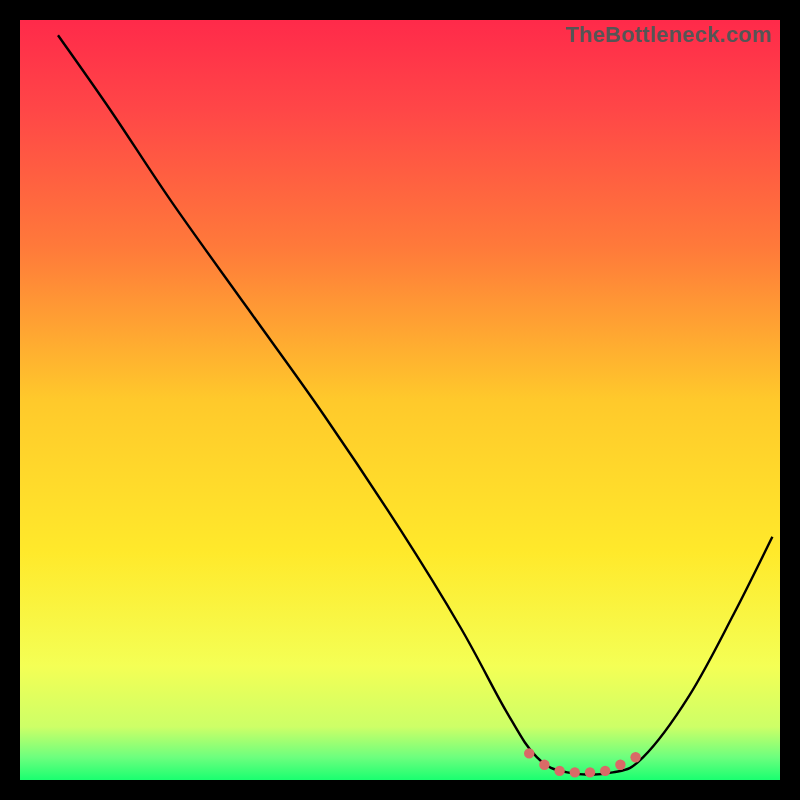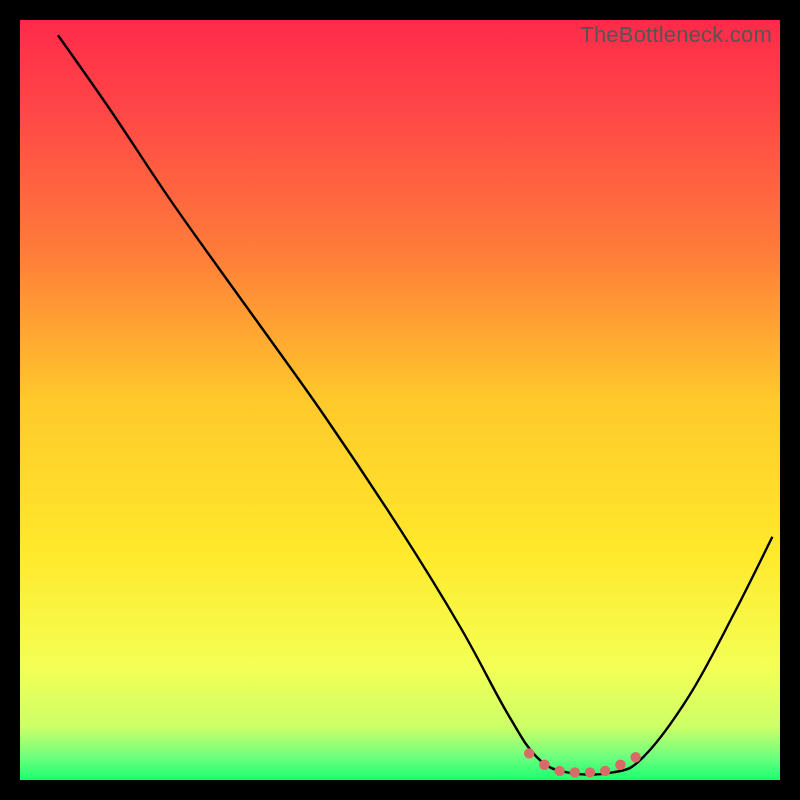--- a/index.html
+++ b/index.html
@@ -18,21 +18,21 @@
     width: 760px;
     height: 760px;
     background: #000;
   }
   .watermark {
     position: absolute;
     top: 2px;
     right: 8px;
     color: #555;
     font-size: 22px;
-    font-weight: 400;
+    font-weight: 700;
     letter-spacing: 0.2px;
     z-index: 10;
   }
   svg {
     display: block;
   }
 </style>
 </head>
 <body>
 

